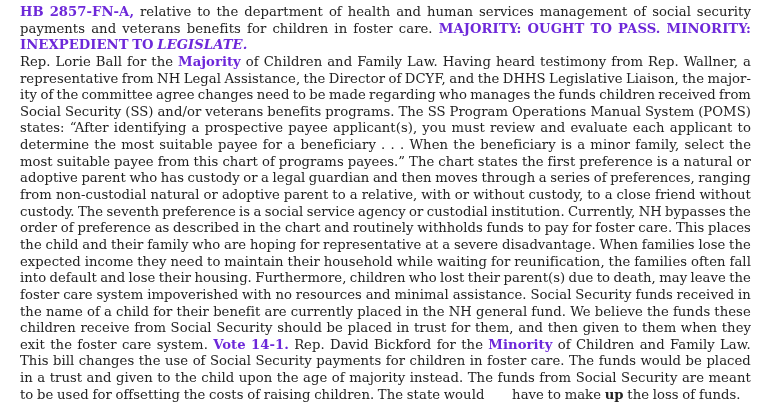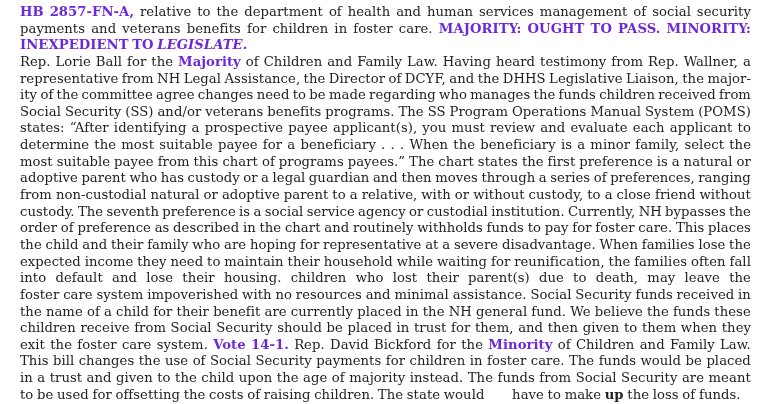--- a/index.html
+++ b/index.html
@@ -308,20 +308,21 @@
       <span class="w"><span>often</span></span>
       <span class="w"><span>fall</span></span>
     </div>
     <div class="line">
       <span class="w"><span>into</span></span>
       <span class="w"><span>default</span></span>
       <span class="w"><span>and</span></span>
       <span class="w"><span>lose</span></span>
       <span class="w"><span>their</span></span>
       <span class="w"><span>housing.</span></span>
+      <span class="w"><span>Furthermore,</span></span>
       <span class="w"><span>children</span></span>
       <span class="w"><span>who</span></span>
       <span class="w"><span>lost</span></span>
       <span class="w"><span>their</span></span>
       <span class="w"><span>parent(s)</span></span>
       <span class="w"><span>due</span></span>
       <span class="w"><span>to</span></span>
       <span class="w"><span>death,</span></span>
       <span class="w"><span>may</span></span>
       <span class="w"><span>leave</span></span>

